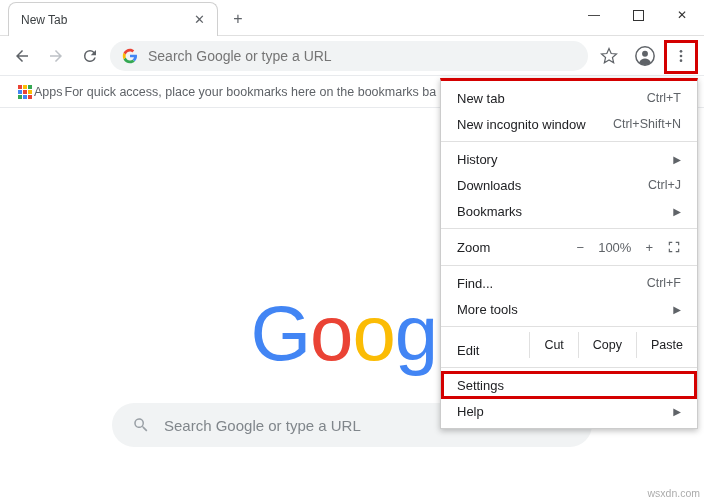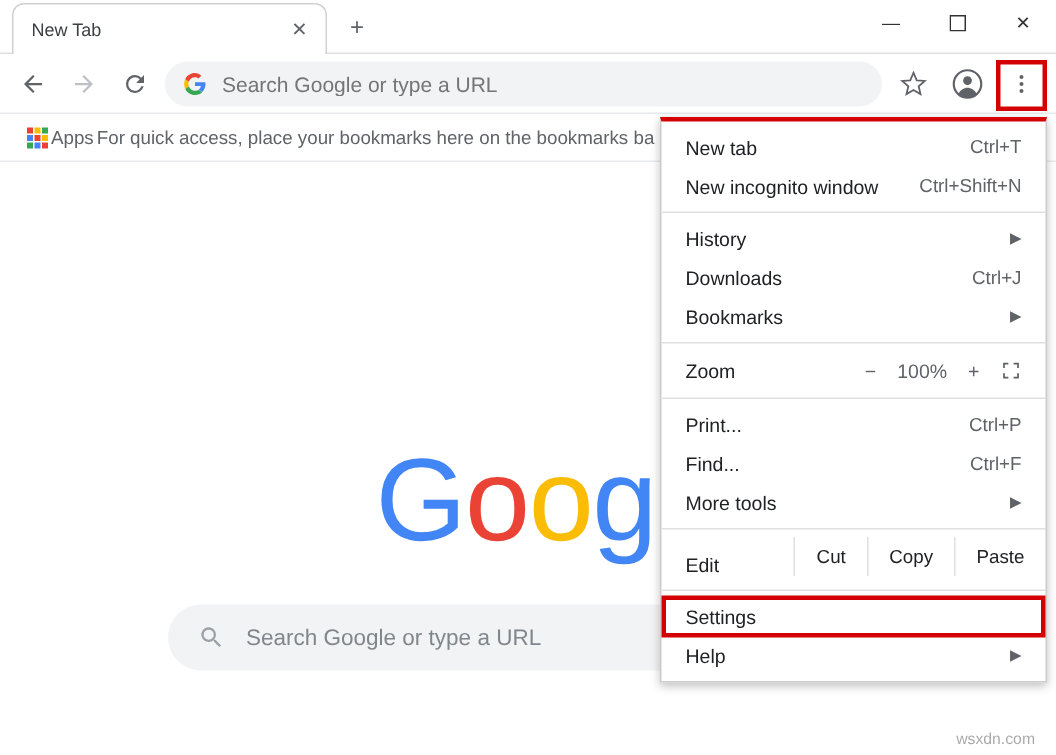--- a/index.html
+++ b/index.html
@@ -41,21 +41,21 @@
   .menu .shortcut { color: #5f6368; font-size: 12.5px; }
   .menu hr { border: none; border-top: 1px solid #e0e0e0; margin: 4px 0; }
   .menu .submenu-arrow { color: #5f6368; font-size: 10px; }
   .menu .zoomrow { display: flex; align-items: center; padding: 5px 16px; height: 28px; }
   .menu .zoomctl { margin-left: auto; display: flex; align-items: center; gap: 14px; color: #5f6368; }
   .menu .editrow { display: flex; align-items: flex-end; padding: 5px 0 5px 16px; height: 32px; }
   .menu .editbtns { margin-left: auto; display: flex; }
   .menu .editbtns div { padding: 6px 14px; border-left: 1px solid #e0e0e0; font-size: 12.5px; }
   .settings-highlight { position: absolute; left: 0; right: 0; border: 3px solid #d40000; height: 28px; pointer-events: none; }
 
-  .watermark { position: absolute; right: 14px; bottom: 4px; font-size: 10.5px; color: rgba(0,0,0,0.35); }
+  .watermark { position: absolute; right: 4px; bottom: 4px; font-size: 10.5px; color: rgba(0,0,0,0.35); }
 
   svg { display: block; }
 </style>
 </head>
 <body>
 
 <div class="titlebar">
   <div class="tab">
     <span>New Tab</span>
     <span class="close">✕</span>
@@ -180,24 +180,20 @@
       <span>+</span>
       <span>
         <svg width="14" height="14" viewBox="0 0 24 24">
             <path fill="none" stroke="#5f6368" stroke-width="2" d="M4 9V4h5M20 9V4h-5M4 15v5h5M20 15v5h-5"></path>
           </svg>
       </span>
     </div>
   </div>
   <hr>
   <div class="row">
-    <span>Print...</span>
-    <span class="shortcut">Ctrl+P</span>
-  </div>
-  <div class="row">
     <span>Find...</span>
     <span class="shortcut">Ctrl+F</span>
   </div>
   <div class="row">
     <span>More tools</span>
     <span class="submenu-arrow">▶</span>
   </div>
   <hr>
   <div class="editrow">
     <span>Edit</span>

